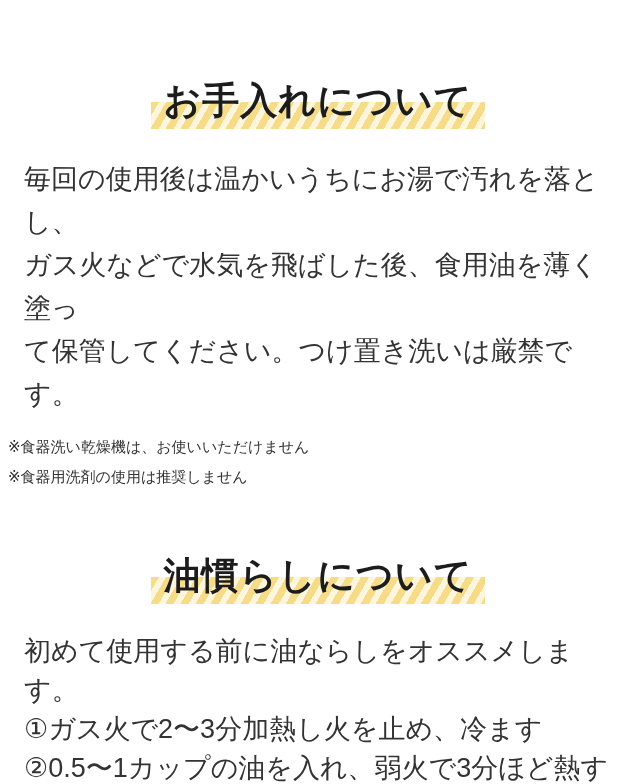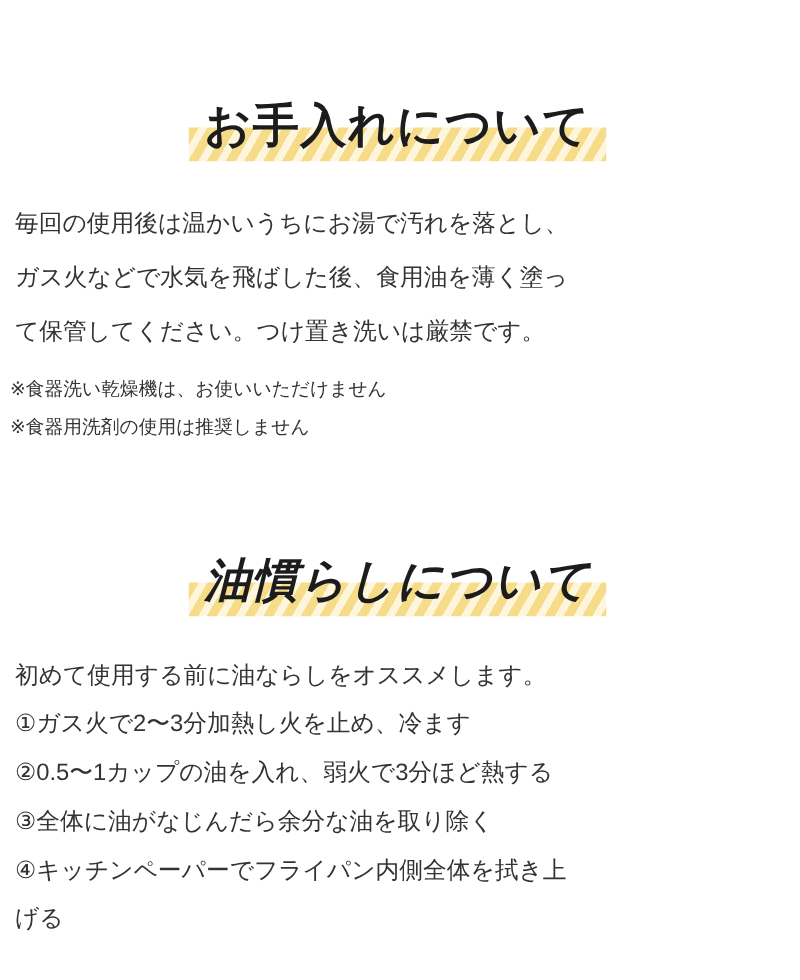--- a/index.html
+++ b/index.html
@@ -36,40 +36,39 @@
       var(--highlight-yellow, #f6dc88) 0px,
       var(--highlight-yellow, #f6dc88) 7px,
       var(--highlight-cream, #fdf6dc) 7px,
       var(--highlight-cream, #fdf6dc) 13px
     );
     background-size: 100% 27px;
     background-position: left bottom;
     background-repeat: no-repeat;
   }
   .body-text {
-    margin: 4px;
-    font-size: 19px;
+    margin: 16px;
+    font-size: 27px;
     color: var(--text-color, #333333);
     white-space: pre-line;
     letter-spacing: 0px;
   }
   .para-care {
     margin-top: 29px;
     line-height: 43px;
   }
   .notes-text {
     margin: 10px 0 0;
     font-size: 15px;
     line-height: 30px;
     color: var(--text-color, #333333);
     white-space: pre-line;
   }
   .heading-seasoning {
-    margin-top: 89px;
-    font-style: italic;
+    margin-top: 65px;
   }
   .para-seasoning {
     margin-top: 28px;
     line-height: 39px;
   }
 </style>
 </head>
 <body>
 
 <div class="page">

